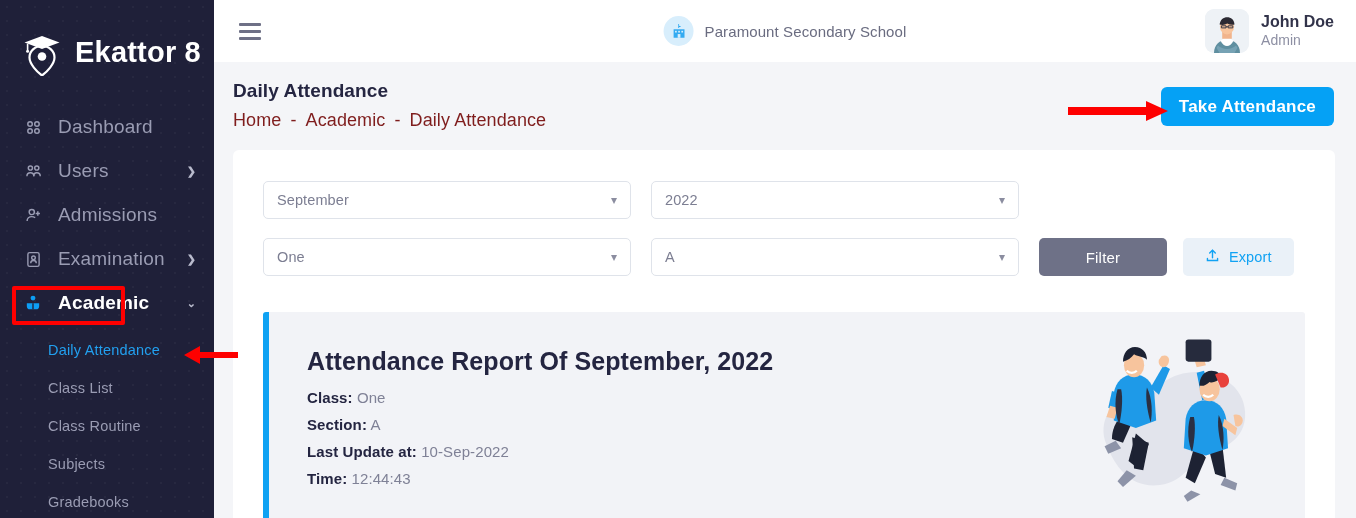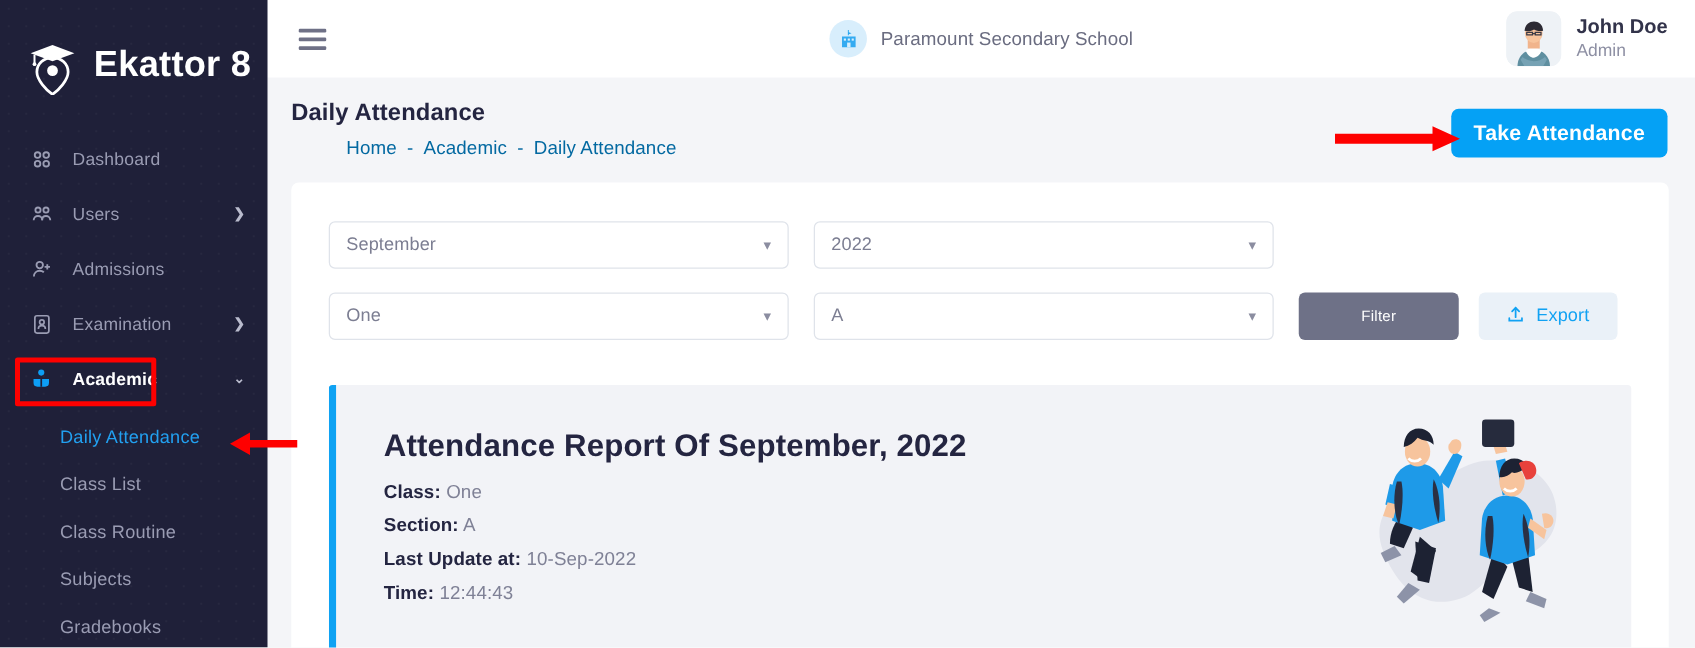--- a/index.html
+++ b/index.html
@@ -29,21 +29,21 @@
   .nav-item {
     display: flex; align-items: center; height: 44px;
     padding: 0 18px 0 22px; cursor: pointer; position: relative;
   }
   .nav-ico {
     width: 22px; height: 22px; flex: 0 0 22px; margin-right: 14px;
     display: flex; align-items: center; justify-content: center;
     color: #9a9cb3;
   }
   .nav-label {
-    color: #9a9cb3; font-size: 14px; font-weight: 400; letter-spacing: .2px;
+    color: #9a9cb3; font-size: 19px; font-weight: 400; letter-spacing: .2px;
     white-space: nowrap;
   }
   .nav-item.active .nav-label { color: #ffffff; font-weight: 700; }
   .nav-item.active .nav-ico { color: #0d9ef5; }
   .nav-caret {
     margin-left: auto; color: #b9bbcd; font-size: 11px;
     font-weight: 700; line-height: 1;
   }
   .submenu { padding-top: 6px; }
   .sub-item {
@@ -87,21 +87,21 @@
   .p-role { font-size: 14px; color: #8d8fa3; line-height: 1.25; }
 
   
   .pagehead {
     padding: 18px 22px 0 19px; display: flex;
     align-items: flex-start; position: relative;
   }
   .page-title {
     font-size: 19px; font-weight: 700; color: #242541; letter-spacing: .1px;
   }
-  .crumbs { margin-top: 8px; font-size: 15px; color: #0369a1; margin-left: 44px; }
+  .crumbs { margin-top: 8px; font-size: 18px; color: #7f1d1d; }
   .crumbs span { letter-spacing: .1px; }
   .crumb-sep { padding: 0 4px; }
   .take-btn {
     margin-left: auto; margin-top: 7px; background: #05a1f5; color: #fff;
     border: none; border-radius: 6px; padding: 0 18px; height: 39px;
     font-size: 17px; font-weight: 700; font-family: inherit;
     cursor: pointer; letter-spacing: .2px;
   }
 
   
@@ -113,21 +113,21 @@
   .select {
     height: 38px; border: 1px solid #dfe3ea; border-radius: 5px;
     display: flex; align-items: center; padding: 17px 13px;
     font-size: 14.5px; color: #7c7e92; background: #fff;
     cursor: pointer; margin-bottom: 19px; letter-spacing: .1px;
   }
   .sel-caret { margin-left: auto; color: #8b8da0; font-size: 12px; }
   .btn-row { display: flex; gap: 16px; align-items: flex-start; }
   .filter-btn {
     width: 128px; height: 38px; background: #6e7187; color: #fff;
-    border: none; border-radius: 5px; font-size: 12px; font-weight: 400;
+    border: none; border-radius: 5px; font-size: 15px; font-weight: 400;
     font-family: inherit; cursor: pointer; letter-spacing: .2px;
   }
   .export-btn {
     height: 38px; background: #eaf1f8; color: #11a2f3; border: none;
     border-radius: 5px; padding: 0 22px; font-size: 14.5px;
     font-family: inherit; cursor: pointer; display: flex;
     align-items: center; gap: 9px; letter-spacing: .1px;
   }
 
   

